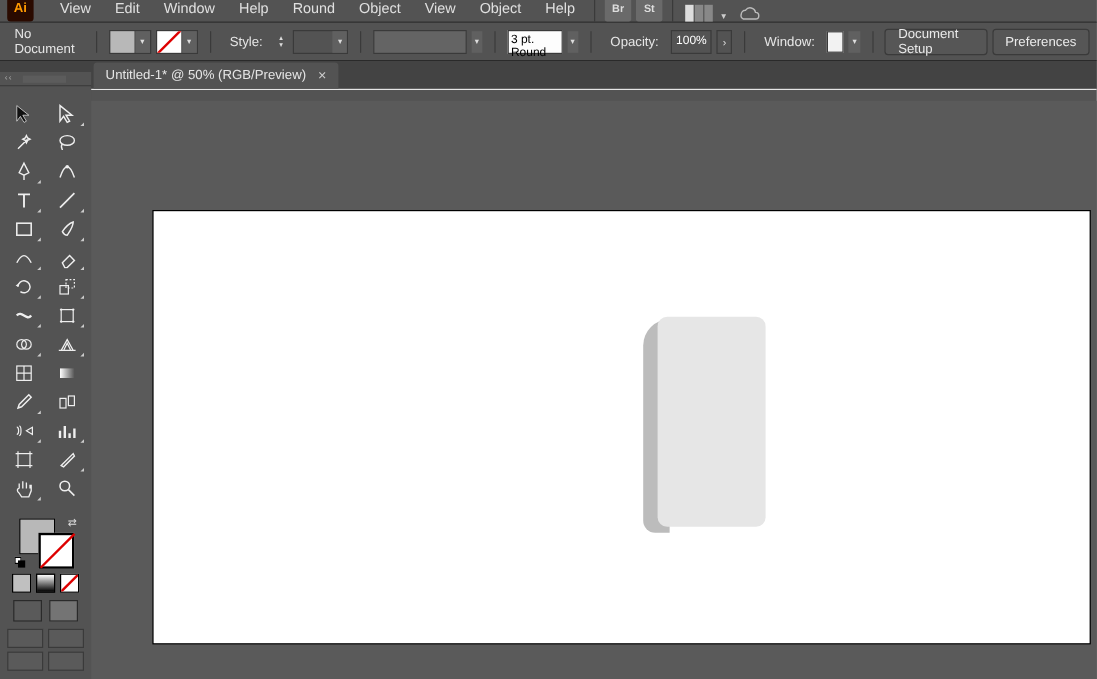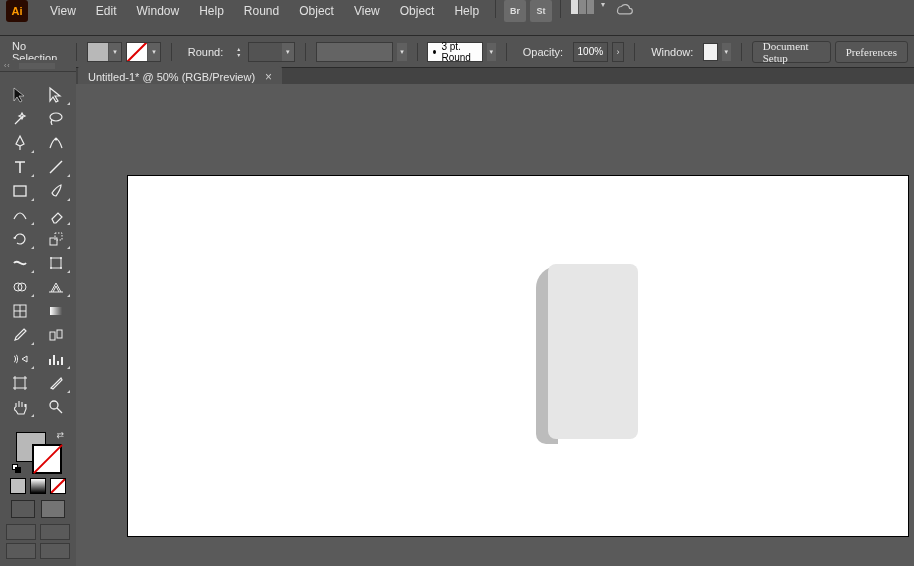--- a/index.html
+++ b/index.html
@@ -1,19 +1,19 @@
 <!DOCTYPE html>
 <html><head>
 <meta charset="utf-8">
 <style>
 * { box-sizing: border-box; margin: 0; padding: 0; font-family: "Segoe UI", Tahoma, sans-serif; }
 body { background: #535353; width: 914px; height: 566px; overflow: hidden; color: #ccc; font-size: 11px; }
 
 
-.menubar { height: 36px; background: #535353; display: flex; align-items: flex-start; padding: 0 6px; gap: 0; border-bottom: 1px solid #2a2a2a; }
+.menubar { height: 19px; background: #535353; display: flex; align-items: flex-end; padding: 0 6px; gap: 0; border-bottom: 1px solid #2a2a2a; }
 .app-logo { width: 22px; height: 22px; background: #2a0a00; border-radius: 3px; display: flex; align-items: center; justify-content: center; color: #ff9a00; font-weight: bold; font-size: 11px; margin-right: 12px; }
 .menu-item { padding: 4px 10px; cursor: pointer; color: #e0e0e0; font-size: 12px; }
 .vdiv { width: 1px; height: 18px; background: #3a3a3a; margin: 0 6px; }
 .icon-btn { width: 22px; height: 22px; background: #6a6a6a; display:flex; align-items:center; justify-content:center; font-size:9px; font-weight:bold; color:#ddd; margin: 0 2px; border-radius:2px;}
 .ws-switch { display:flex; gap:1px; margin:0 4px; }
 .ws-box { width:7px; height:14px; background:#ddd;}
 .ws-box.dim { background:#888;}
 .chev { font-size:8px; color:#ccc; margin:0 3px;}
 .cloud-icon { width:22px; height:16px; display:flex; align-items:center; justify-content:center; margin-left:6px;}
 
@@ -23,29 +23,29 @@
 .swatch-dd { display:flex; align-items:center; border:1px solid #3a3a3a; background:#535353; height:20px;}
 .swatch { width:20px; height:18px; margin-right:1px; display:flex; align-items:center; justify-content:center;}
 .swatch.gray { background:#b8b8b8; }
 .swatch.nostroke { background:#fff; position:relative; overflow:hidden;}
 .swatch.nostroke::after { content:""; position:absolute; width:28px; height:2px; background:#d00; transform:rotate(-45deg); top:8px; left:-4px;}
 .dd-btn { width:12px; height:18px; display:flex; align-items:center; justify-content:center; font-size:7px; color:#ddd; background:#606060;}
 .spin-box { width:14px; height:20px; display:flex; flex-direction:column; justify-content:center; gap:0; }
 .spin-up,.spin-down { font-size:6px; line-height:6px; color:#ddd; text-align:center; }
 .empty-dd { width:60px; height:20px; border:1px solid #3a3a3a; display:flex; justify-content:flex-end; align-items:center;}
 .wide-dd { width:100px; height:20px; border:1px solid #3a3a3a; background:#646464;}
-.brush-dd { display:flex; align-items:center; height:20px; border:1px solid #3a3a3a; background:#fdfdfd; color:#000; padding:0 2px; font-size:10px; gap:2px;}
+.brush-dd { display:flex; align-items:center; height:20px; border:1px solid #3a3a3a; background:#fdfdfd; color:#000; padding:0 2px; font-size:10px; gap:2px;flex-direction:column;}
 .dot { width:4px; height:4px; border-radius:50%; background:#000; margin:0 3px;}
 .opac-field { width:44px; height:20px; border:1px solid #3a3a3a; display:flex; align-items:center; justify-content:center; color:#fff; font-size:10px;}
 .flyout-btn { width:16px; height:20px; display:flex; align-items:center; justify-content:center; border:1px solid #3a3a3a; font-size:9px; color:#ddd;}
 .style-sw { width:18px; height:18px; background:#f2f2f2; border:1px solid #3a3a3a;}
-.pill-btn { height:22px; padding:0 10px; border:1px solid #3a3a3a; background:#565656; color:#eaeaea; font-size:11px; display:flex; align-items:center; border-radius:3px;font-family:Liberation Serif, serif;}
-
-
-.tabrow { height:24px; background:#434343; display:flex; align-items:flex-end; padding-left:78px; border-bottom:4px solid #e5e5e5;}
+.pill-btn { height:22px; padding:0 10px; border:1px solid #3a3a3a; background:#565656; color:#eaeaea; font-size:11px; display:flex; align-items:center; border-radius:3px;}
+
+
+.tabrow { height:24px; background:#434343; display:flex; align-items:flex-end; padding-left:78px; border-bottom:1px solid #e5e5e5;}
 .panel-collapse { position:absolute; left:0; top:60px; width:76px; height:12px; background:#535353; border-bottom:1px solid #3a3a3a; display:flex; align-items:center; justify-content:flex-start; padding-left:4px;}
 .collapse-glyph { font-size:7px; letter-spacing:1px; color:#aaa;}
 .dots-area { margin-left:8px; width:36px; height:6px; background:#5c5c5c; }
 .doc-tab { height:22px; background:#535353; padding:0 10px; display:flex; align-items:center; gap:10px; color:#e5e5e5; font-size:11px; border-top-left-radius:3px; border-top-right-radius:3px;}
 .close-x { font-size:12px; color:#ccc; cursor:pointer;}
 
 
 .toolpanel { position:absolute; left:0; top:72px; width:76px; background:#535353; padding-top:12px; display:flex; flex-direction:column; align-items:center; }
 .tool-grid { display:grid; grid-template-columns: 30px 30px; gap:2px 6px; }
 .tool { width:30px; height:22px; display:flex; align-items:center; justify-content:center; color:#e6e6e6; cursor:pointer; position:relative;}
@@ -108,32 +108,32 @@
   </div>
   <span class="chev">▾</span>
   <div class="cloud-icon">
     <svg viewBox="0 0 24 16">
         <path d="M4 10a4 4 0 0 1 4-4 5 5 0 0 1 9 2 3 3 0 0 1 0 6H6a3 3 0 0 1-2-4z" fill="none" stroke="#bbb" stroke-width="1.3"></path>
       </svg>
   </div>
 </div>
 
 <div class="controlbar">
-  <span class="ctl-label">No Selection</span>
+  <span class="ctl-label">No Document</span>
   <div class="vdiv"></div>
   <div class="swatch-dd">
     <div class="swatch gray"></div>
     <div class="dd-btn">▾</div>
   </div>
   <div class="swatch-dd">
     <div class="swatch nostroke"></div>
     <div class="dd-btn">▾</div>
   </div>
   <div class="vdiv"></div>
-  <span class="ctl-label">Round:</span>
+  <span class="ctl-label">Style:</span>
   <div class="spin-box">
     <div class="spin-up">▴</div>
       <div class="spin-down">▾</div>
   </div>
   <div class="empty-dd">
       <div class="dd-btn">▾</div>
     </div>
   <div class="vdiv"></div>
   <div class="wide-dd"></div>
   <div class="dd-btn">▾</div>

